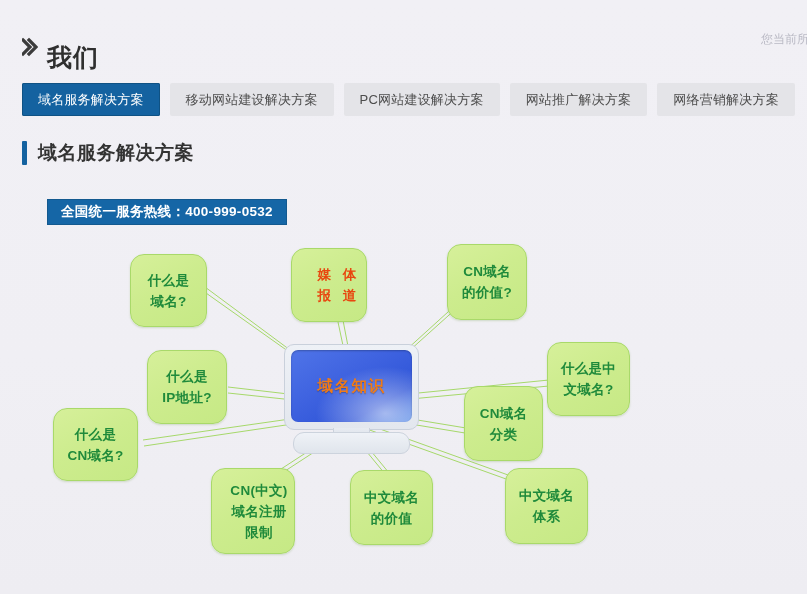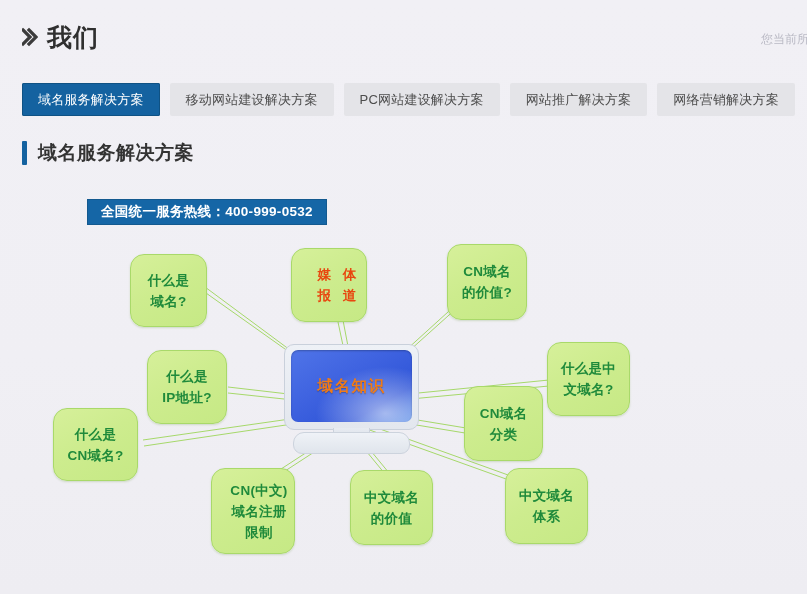--- a/index.html
+++ b/index.html
@@ -23,21 +23,21 @@
     position: absolute; left: 22px; top: 23px;
     display: flex; align-items: center; gap: 9px;
   }
   .chev {
     display: inline-block; width: 16px; height: 22px;
     color: #3b3b3b; font-size: 23px; line-height: 22px; font-weight: bold;
   }
   .chev svg { display:block; }
   .page-title .ttl {
     font-size: 25px; font-weight: bold; color: #2f2f2f;
-    letter-spacing: 1px; line-height: 28px;
+    letter-spacing: 1px; line-height: 28px; margin-top: 20px;
   }
   .breadcrumb {
     position: absolute; right: 0px; top: 31px;
     font-size: 12px; color: #b9b9c4; white-space: nowrap;
     overflow: hidden; width: 46px; text-align: left;
   }
 
   
   .tabs {
     position: absolute; left: 22px; top: 83px;
@@ -73,21 +73,20 @@
   
   .hotline {
     position: absolute; left: 47px; top: 199px;
     height: 26px; padding: 0 14px;
     background: #1566a6;
     color: #ffffff;
     font-size: 13.5px; font-weight: bold;
     display: flex; align-items: center;
     letter-spacing: 0.3px;
     box-shadow: 0 0 0 1px #13598f inset;
-    margin-left: 40px;
   }
 
   
   .diagram {
     position: absolute; left: 0; top: 232px; width: 807px; height: 340px;
   }
   .diagram svg.links {
     position: absolute; left: 0; top: 0; width: 807px; height: 340px;
   }
 

